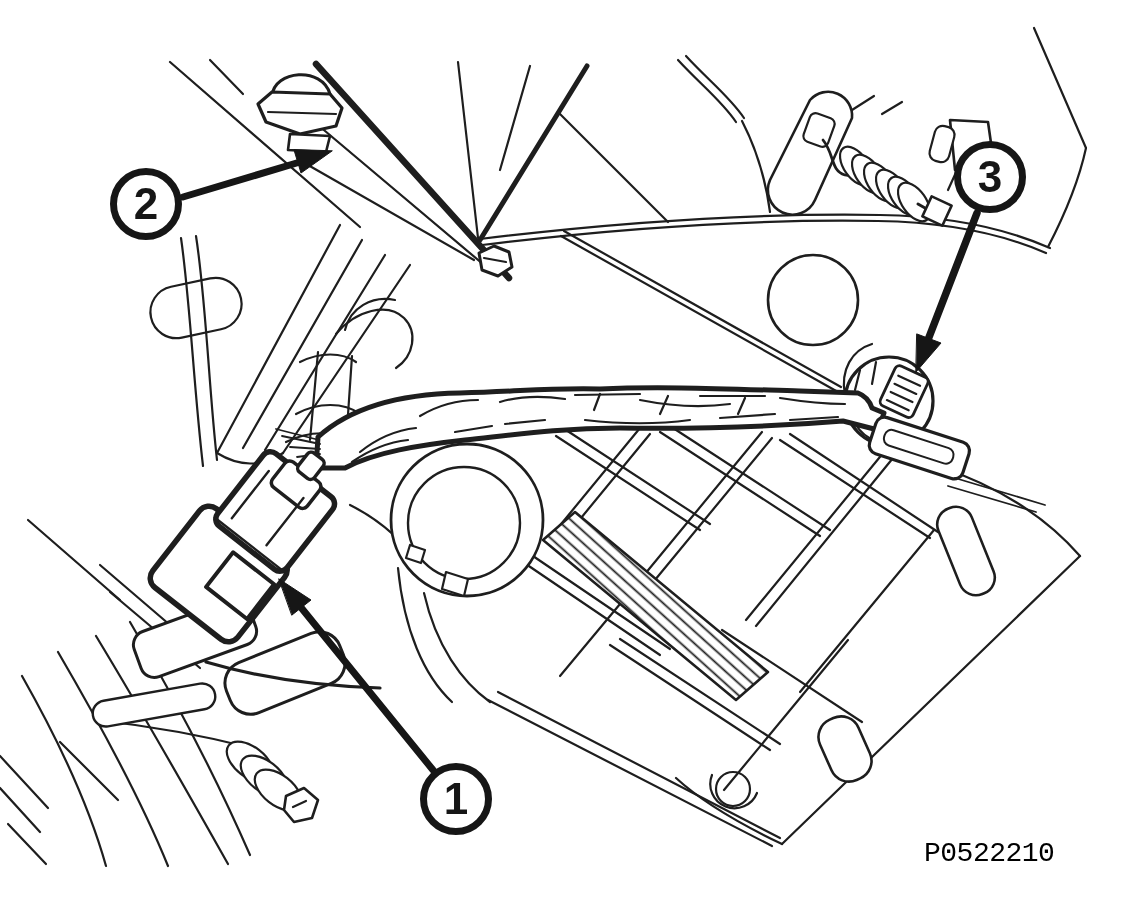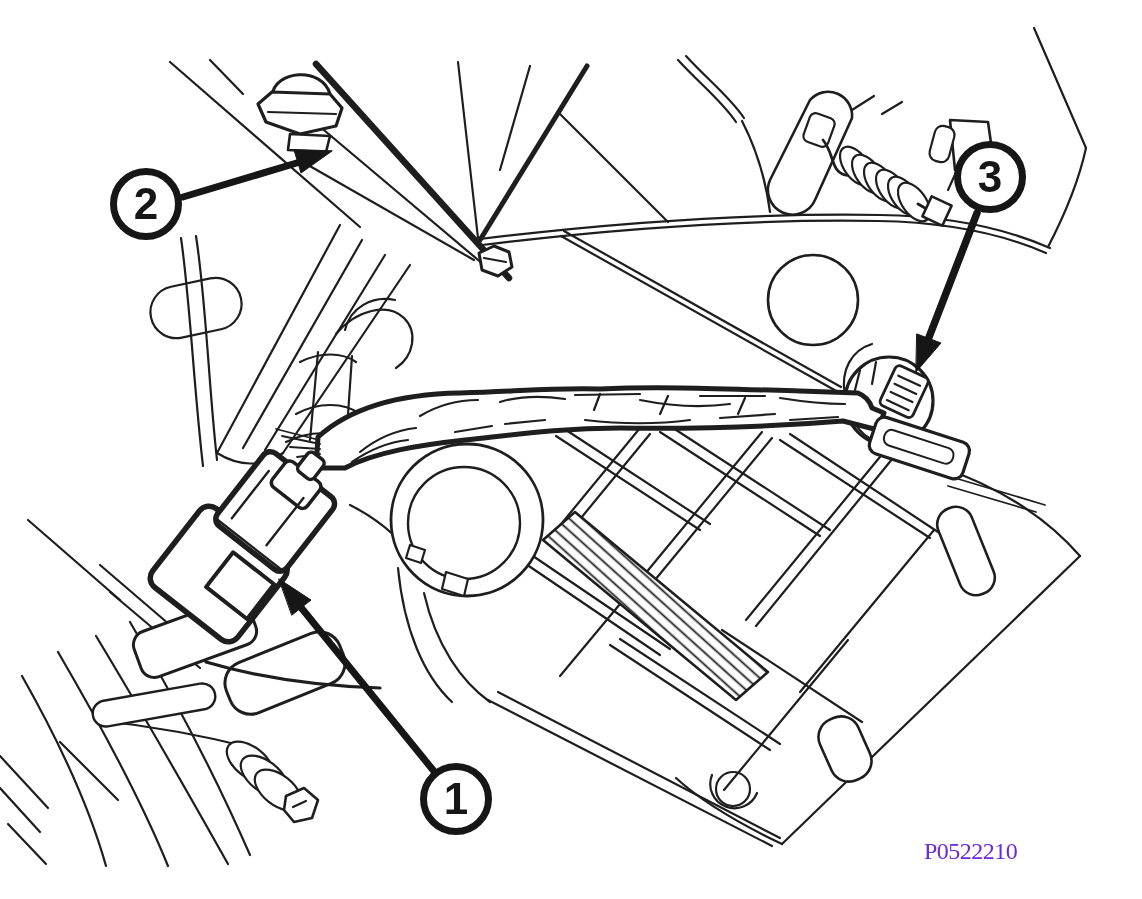--- a/index.html
+++ b/index.html
@@ -4,22 +4,22 @@
 <style>
   html,body{margin:0;padding:0;background:#ffffff;}
   .stage{position:relative;width:1142px;height:899px;background:#ffffff;overflow:hidden;
          font-family:"Liberation Sans",sans-serif;}
   .stage svg{position:absolute;left:0;top:0;}
   .callout{position:absolute;width:58px;height:58px;border:7px solid #161616;border-radius:50%;
            background:#ffffff;display:flex;align-items:center;justify-content:center;
            box-sizing:content-box;z-index:5;}
   .callout span{font-weight:bold;font-size:44px;line-height:1;color:#161616;
                 font-family:"Liberation Sans",sans-serif;}
-  .figure-code{position:absolute;left:924px;top:838px;font-size:24px;letter-spacing:-0.5px;
-               color:#6d28d9;z-index:5;font-family:Liberation Serif, serif;}
+  .figure-code{position:absolute;left:924px;top:838px;font-size:28px;letter-spacing:-0.5px;
+               color:#000000;z-index:5;font-family:Liberation Mono, monospace;}
 </style>
 </head>
 <body>
 
 <div class="stage">
 
 <svg width="1142" height="899" viewBox="0 0 1142 899">
   <defs>
     <pattern id="coilpat" width="9" height="9" patternUnits="userSpaceOnUse" patternTransform="rotate(-48)">
       <line x1="4.5" y1="0" x2="4.5" y2="9" stroke="#1e1e1e" stroke-width="1.8"></line>

